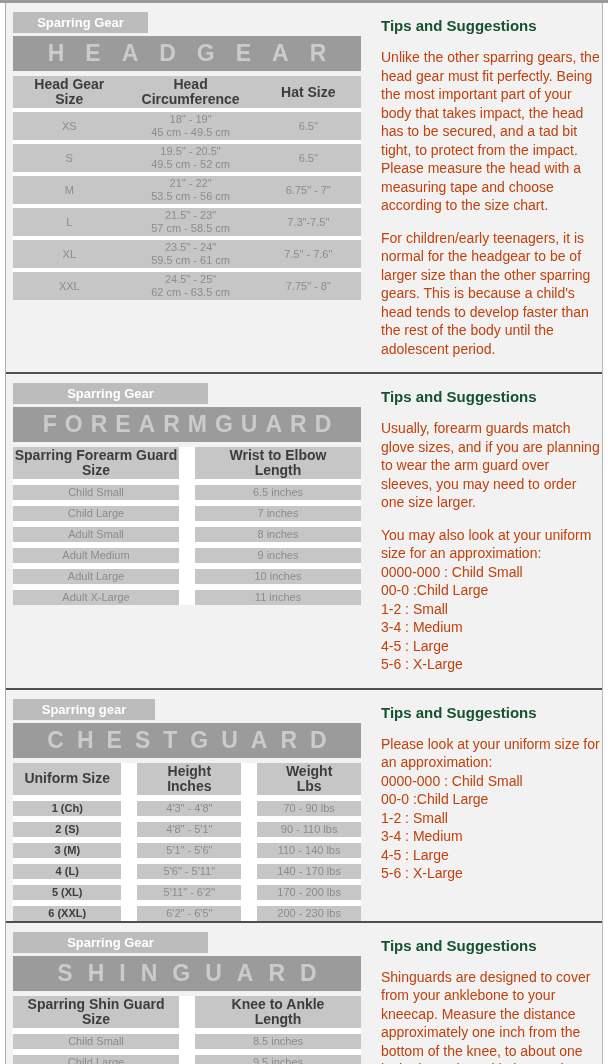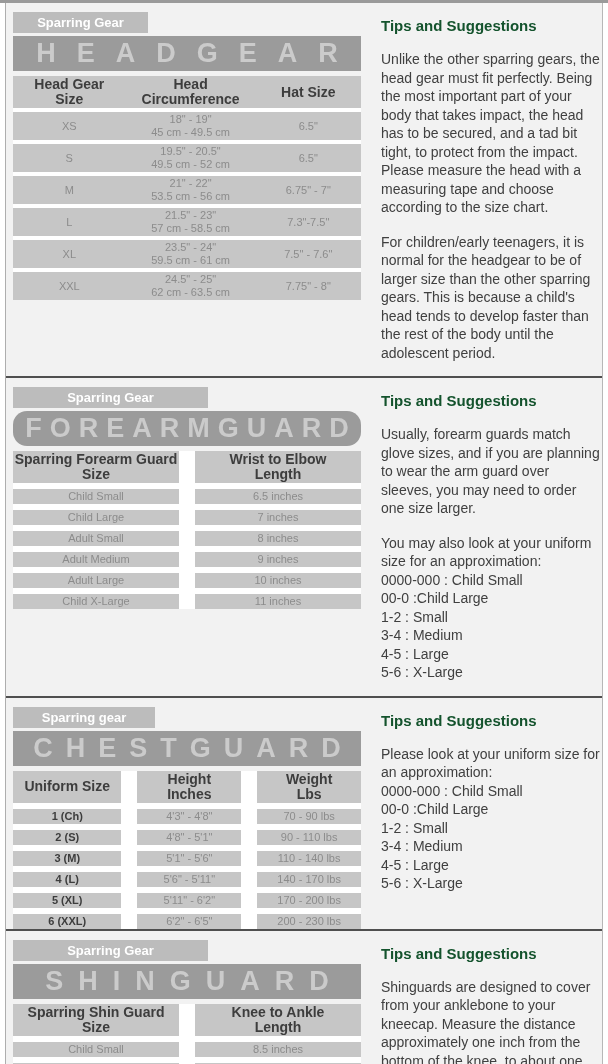--- a/index.html
+++ b/index.html
@@ -30,26 +30,26 @@
 
   .gear-label {
     background:#bcbcbc; color:#ffffff; font-weight:bold; font-size:13px;
     text-align:center; padding:3px 12px; margin-bottom:3px;
   }
   .lblw-s { width:111px; }
   .lblw-m { width:118px; }
   .lblw-l { width:171px; }
 
   .bar {
-    background:#9b9b9b; color:#cbcbcb; font-weight:bold; font-size:27px;
+    background:#9b9b9b; color:#cbcbcb; font-weight:bold; font-size:23px;
     height:35px; line-height:35px; text-align:center; margin-bottom:5px;
     white-space:nowrap; overflow:hidden;
   }
   .sp-8  { letter-spacing:21px; text-indent:21px; }
-  .sp-12 { letter-spacing:8px;  text-indent:8px;border-radius:14px; }
+  .sp-12 { letter-spacing:8px;  text-indent:8px; }
   .sp-10 { letter-spacing:13px; text-indent:13px; }
   .sp-9  { letter-spacing:15px; text-indent:15px; }
 
   .size-grid { display:grid; background:#ffffff; }
   .rows-tall { gap:4px 0; }
   .rows-slim { gap:6px 16px; }
 
   .th {
     background:#c6c6c6; color:#3d3d3d; font-weight:bold; font-size:14px;
     line-height:15px; text-align:center; white-space:pre-line;
@@ -61,22 +61,22 @@
     text-align:center; white-space:pre-line;
     display:flex; align-items:center; justify-content:center;
     padding:1px 0; min-height:15px; box-sizing:border-box;
   }
   .first-bold .td.c0 { font-weight:bold; color:#3d3d3d; }
 
   .tips-heading {
     font-size:15px; color:#14532d; font-weight:bold; margin:0 0 14px 0;
   }
   .tips-body p {
-    font-size:14px; color:#404040; line-height:18.5px;
-    margin:16px 0 14px 0; white-space:pre-line;
+    font-size:14px; color:#c2410c; line-height:18.5px;
+    margin:8px 0 14px 0; white-space:pre-line;
   }
 </style>
 </head>
 <body>
 
 <div class="topband"></div>
 <div class="page">
 
   <section class="panel s1">
     <div class="left">
@@ -135,21 +135,21 @@
           <div class="td c0">Child Small</div>
           <div class="td">6.5 inches</div>
           <div class="td c0">Child Large</div>
           <div class="td">7 inches</div>
           <div class="td c0">Adult Small</div>
           <div class="td">8 inches</div>
           <div class="td c0">Adult Medium</div>
           <div class="td">9 inches</div>
           <div class="td c0">Adult Large</div>
           <div class="td">10 inches</div>
-          <div class="td c0">Child X-Large</div>
+          <div class="td c0">Adult X-Large</div>
           <div class="td">11 inches</div>
         </div>
     </div>
     <div class="right">
       <h3 class="tips-heading">Tips and Suggestions</h3>
       <div class="tips-body">
           <p>Usually, forearm guards match glove sizes, and if you are planning to wear the arm guard over sleeves, you may need to order one size larger.</p>
           <p>You may also look at your uniform size for an approximation:
 0000-000 : Child Small
 00-0 :Child Large

